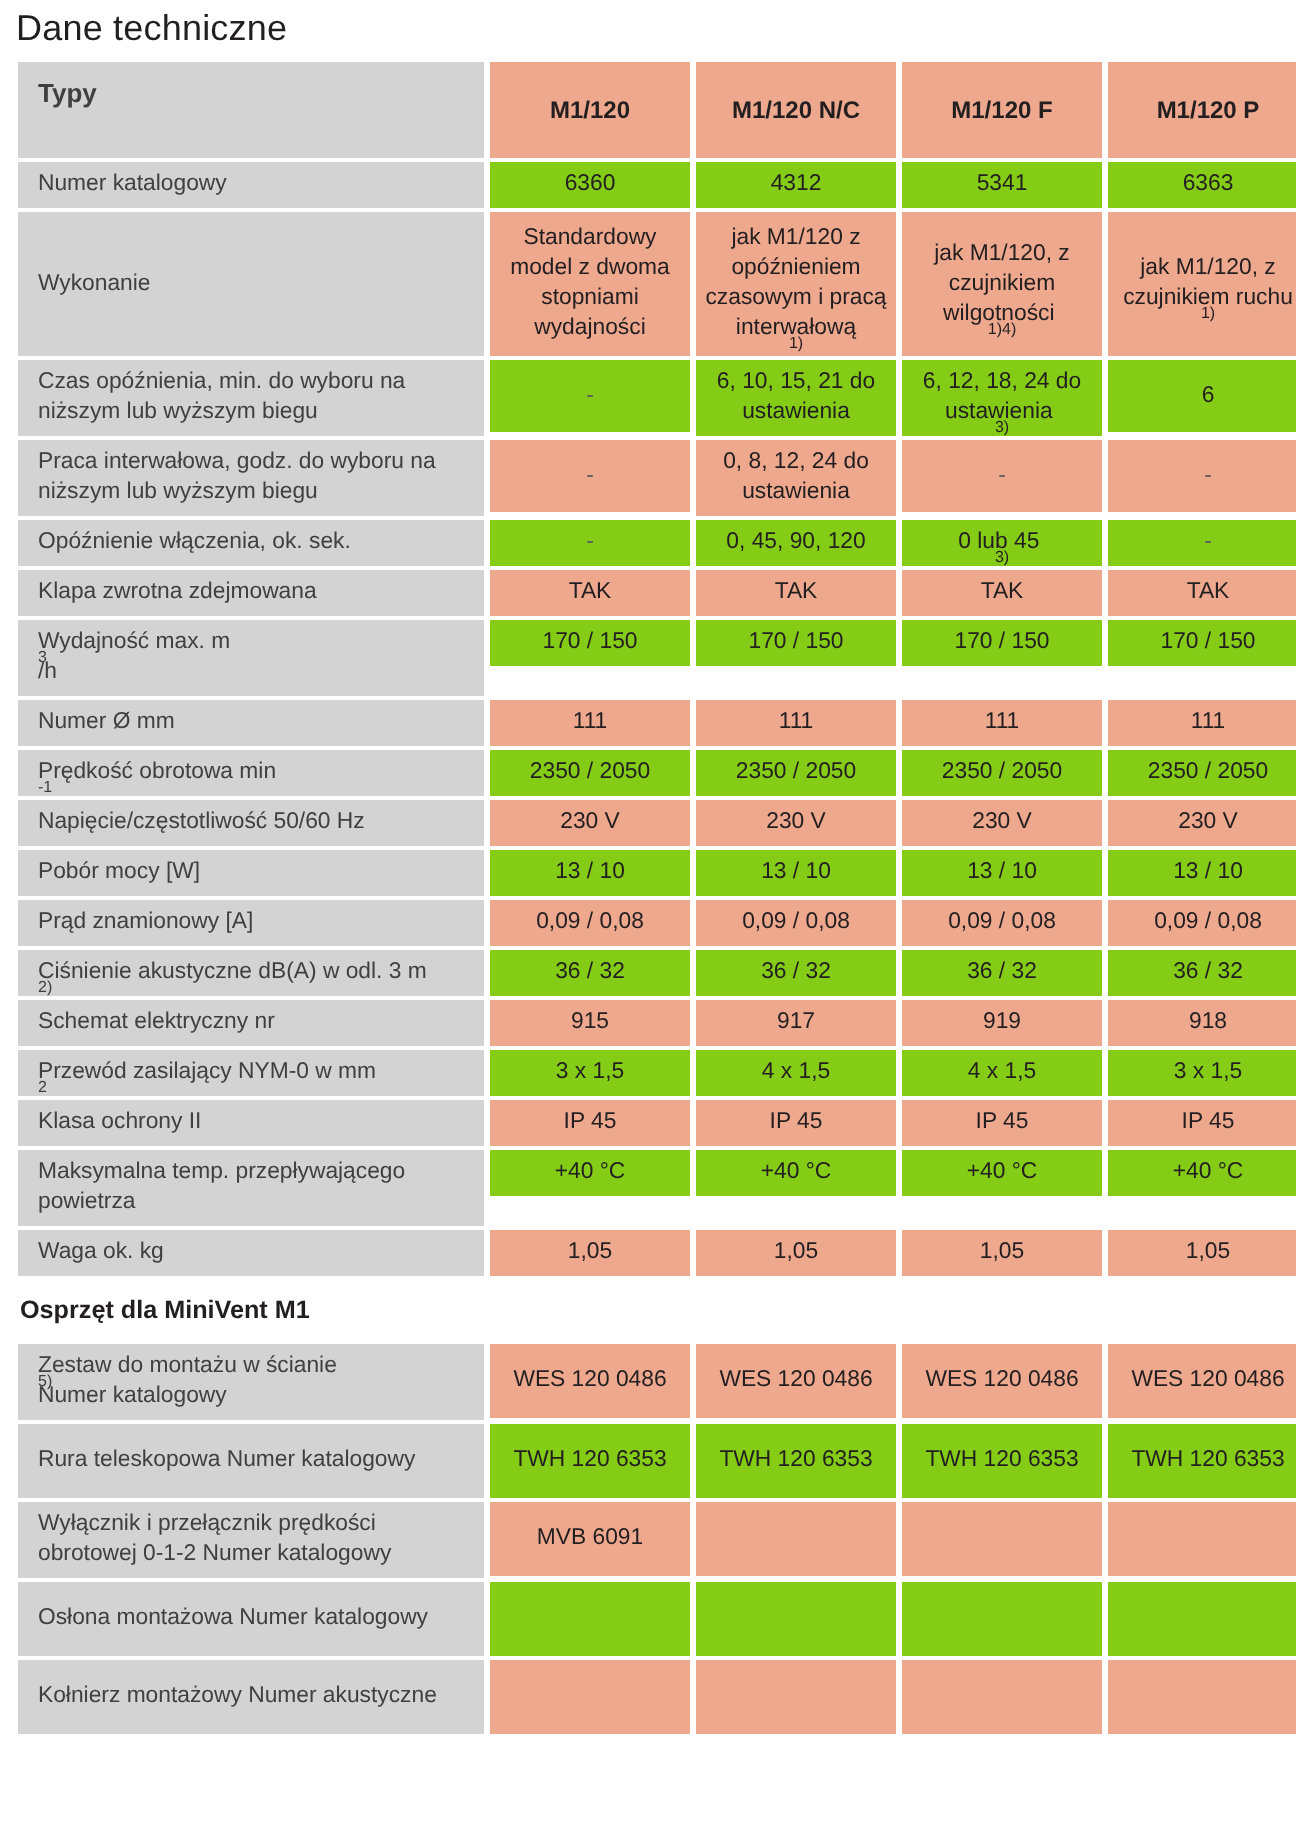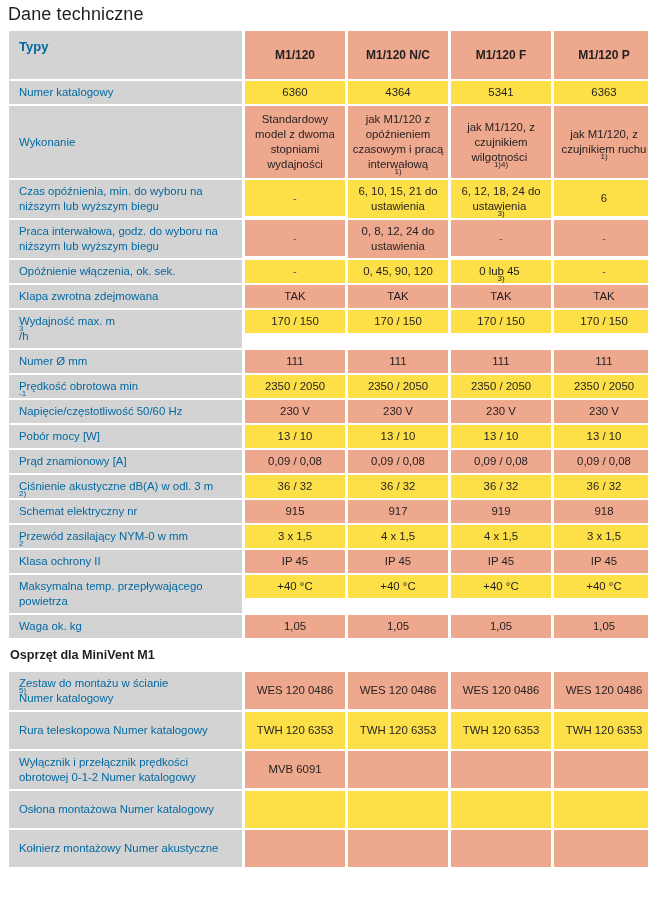--- a/index.html
+++ b/index.html
@@ -55,29 +55,29 @@
     font-size: 11.4px;
     line-height: 15px;
     display: flex;
     flex-direction: column;
     justify-content: center;
   }
   .lbl {
     background: #d3d3d3;
     padding: 4px 8px 4px 10px;
     text-align: left;
-    color: #0369a1;
+    color: #404040;
   }
   .val {
     padding: 4px 4px;
     text-align: center;
     color: #231f20;
   }
   .dark  { background: #eda88e; }
-  .light { background: #fde047; }
+  .light { background: #84cc16; }
 
   .lbl.head {
     background: #d3d3d3;
     font-weight: bold;
     font-size: 13px;
     padding-top: 8px;
     align-items: flex-start;
     justify-content: flex-start;
   }
   .val.head {
@@ -156,21 +156,21 @@
           <td></td>
           <td>
             <div class="cell lbl">Numer katalogowy</div>
           </td>
           <td></td>
           <td>
             <div class="cell val light">6360</div>
           </td>
           <td></td>
           <td>
-            <div class="cell val light">4364</div>
+            <div class="cell val light">4312</div>
           </td>
           <td></td>
           <td>
             <div class="cell val light">5341</div>
           </td>
           <td></td>
           <td>
             <div class="cell val light">6363</div>
           </td>
         </tr>

